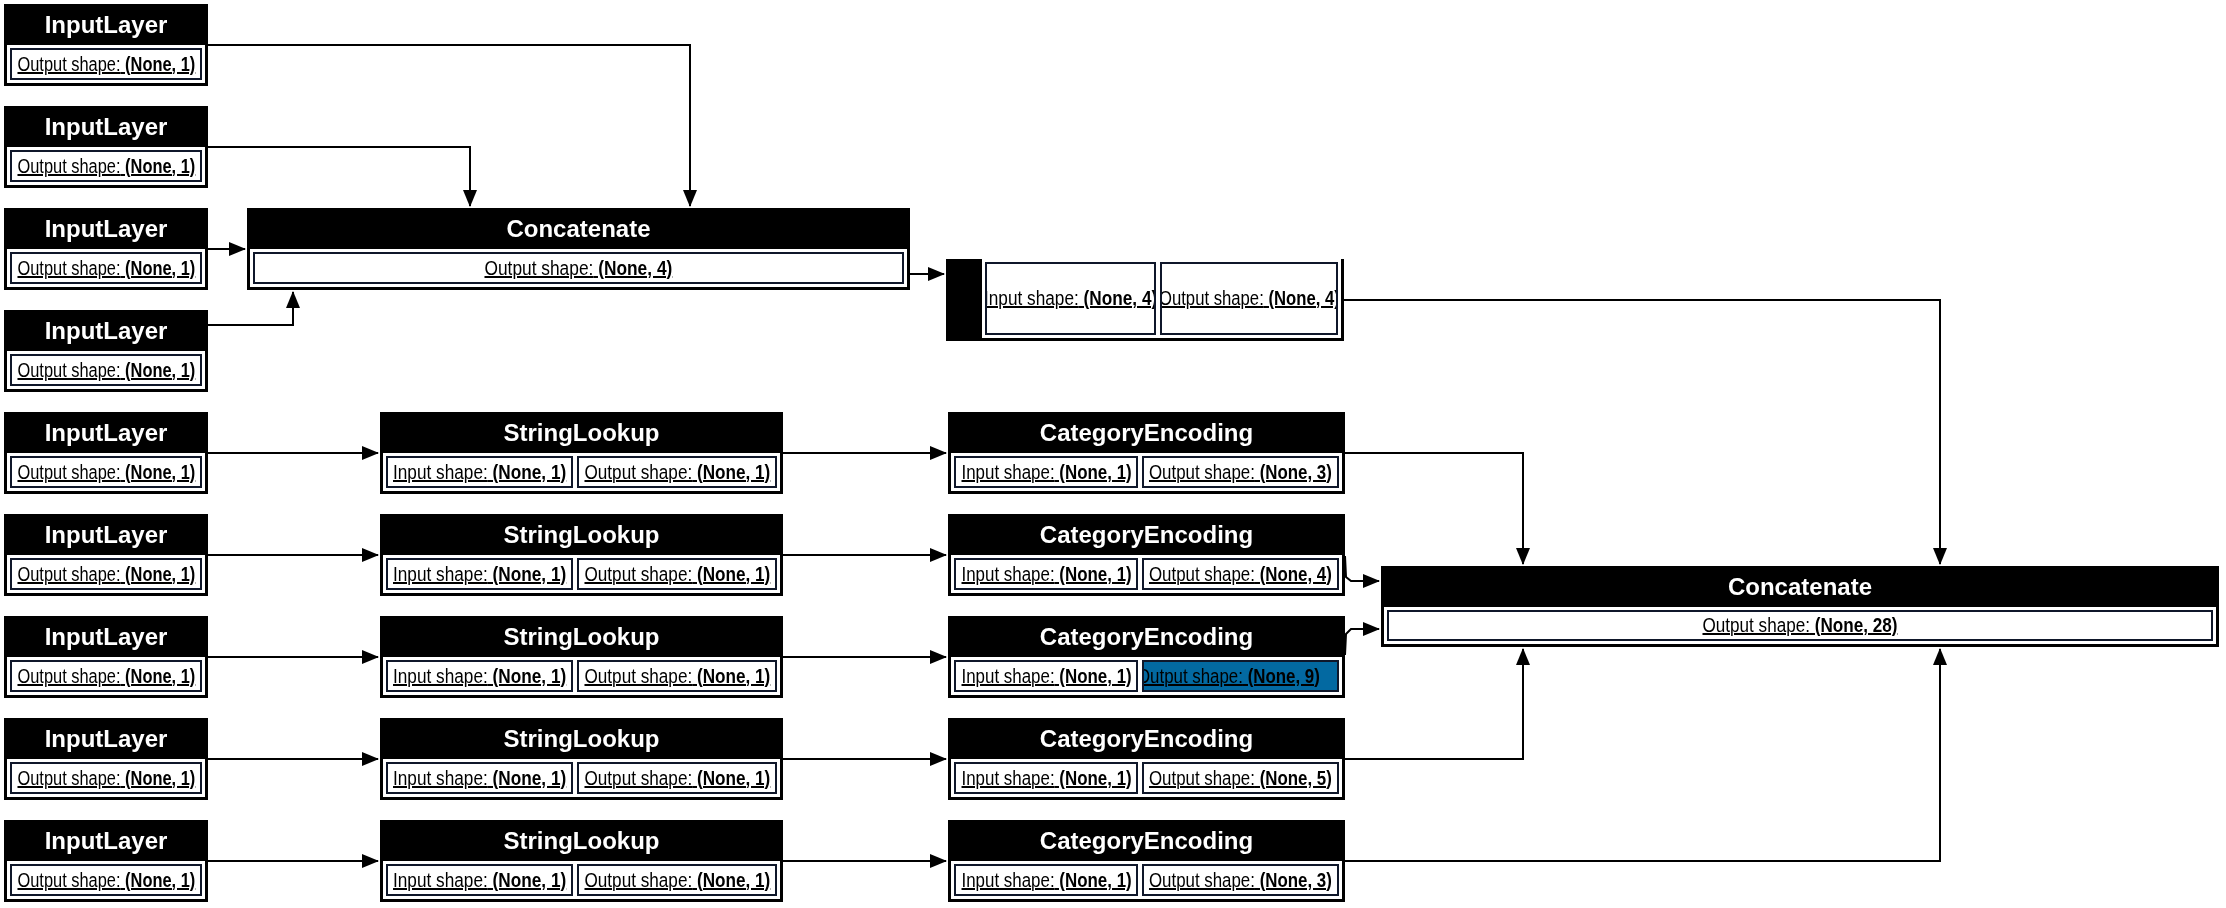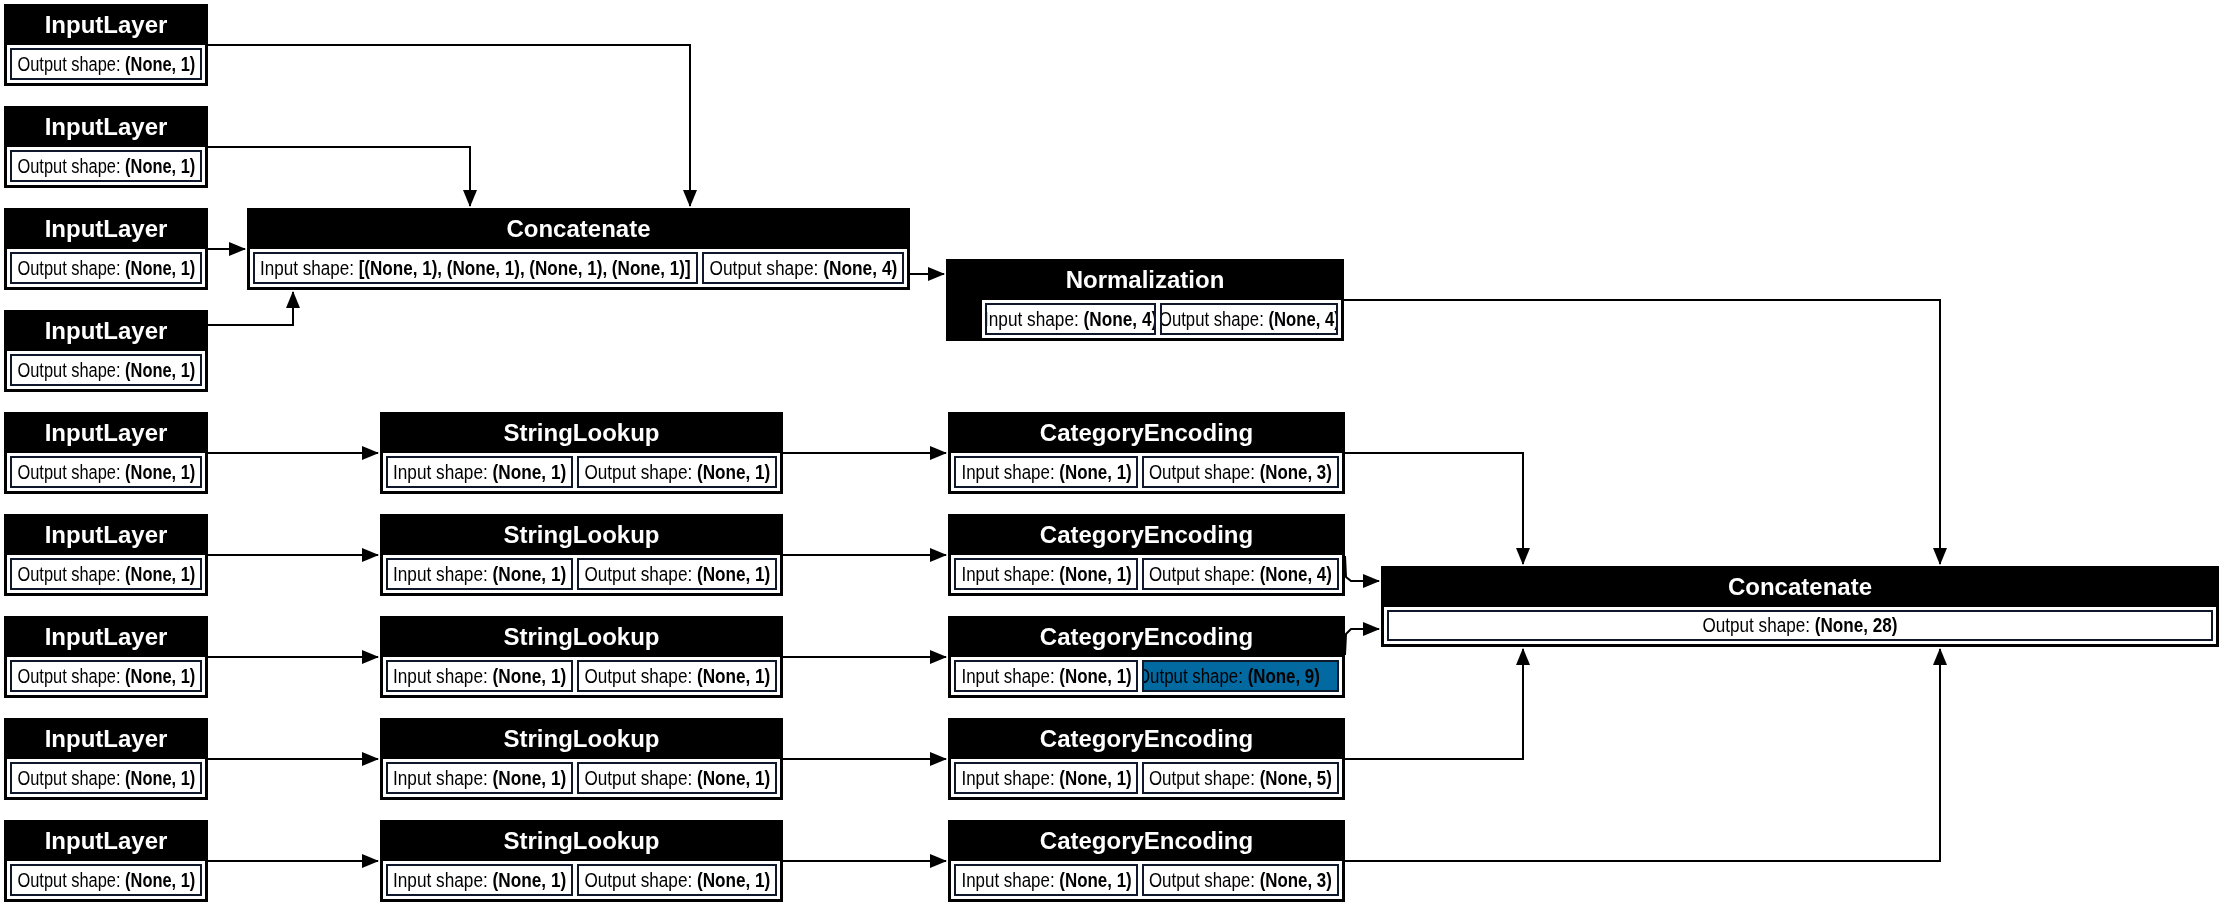--- a/index.html
+++ b/index.html
@@ -10,20 +10,21 @@
     background:#ffffff;
     font-family:"Liberation Sans", sans-serif;
     overflow:hidden;
   }
   .node{
     position:absolute;
     box-sizing:border-box;
     background:#000000;
     display:flex;
     flex-direction:column;
+    text-decoration:underline;
   }
   .node-title{
     height:41px;
     line-height:41px;
     text-align:center;
     color:#ffffff;
     font-size:24px;
     font-weight:bold;
     white-space:nowrap;
     overflow:hidden;
@@ -127,30 +128,26 @@
       <div class="node-title" style="color: rgb(255, 255, 255);">InputLayer</div>
       <div class="node-body" style="background: rgb(255, 255, 255);">
         <div class="cell" style="flex: 1 1 0px; background: rgb(255, 255, 255);">
           <span class="cell-text" style="color: rgb(0, 0, 0); transform: scaleX(0.820276); transform-origin: center center;"><span class="lbl">Output shape:</span><span class="val">&nbsp;(None, 1)</span></span>
         </div>
       </div>
     </div>
     <div class="node" style="left: 247px; top: 208px; width: 663px; height: 82px; background: rgb(0, 0, 0);">
       <div class="node-title" style="color: rgb(255, 255, 255);">Concatenate</div>
       <div class="node-body" style="background: rgb(255, 255, 255);">
-        <div class="cell" style="flex: 458 1 0px; background: rgb(255, 255, 255);">
-          <span class="cell-text" style="color: rgb(0, 0, 0); transform: scaleX(0.853465); transform-origin: center center;"><span class="lbl">Input shape:</span><span class="val">&nbsp;[(None, 1), (None, 1), (None, 1), (None, 1)]</span></span>
-        </div>
         <div class="cell" style="flex: 205 1 0px; background: rgb(255, 255, 255);">
           <span class="cell-text" style="color: rgb(0, 0, 0); transform: scaleX(0.866359); transform-origin: center center;"><span class="lbl">Output shape:</span><span class="val">&nbsp;(None, 4)</span></span>
         </div>
       </div>
     </div>
     <div class="node" style="left: 946px; top: 259px; width: 398px; height: 82px; background: rgb(0, 0, 0);">
-      <div class="node-title" style="color: rgb(255, 255, 255);">Normalization</div>
       <div class="node-body" style="background: rgb(255, 255, 255); margin-left: 36px;">
         <div class="cell" style="flex: 195 1 0px; background: rgb(255, 255, 255);">
           <span class="cell-text" style="color: rgb(0, 0, 0); transform: scaleX(0.860697); transform-origin: center center;"><span class="lbl">Input shape:</span><span class="val">&nbsp;(None, 4)</span></span>
         </div>
         <div class="cell" style="flex: 203 1 0px; background: rgb(255, 255, 255);">
           <span class="cell-text" style="color: rgb(0, 0, 0); transform: scaleX(0.834101); transform-origin: center center;"><span class="lbl">Output shape:</span><span class="val">&nbsp;(None, 4)</span></span>
         </div>
       </div>
     </div>
     <div class="node" style="left: 4px; top: 412px; width: 204px; height: 82px; background: rgb(0, 0, 0);">

